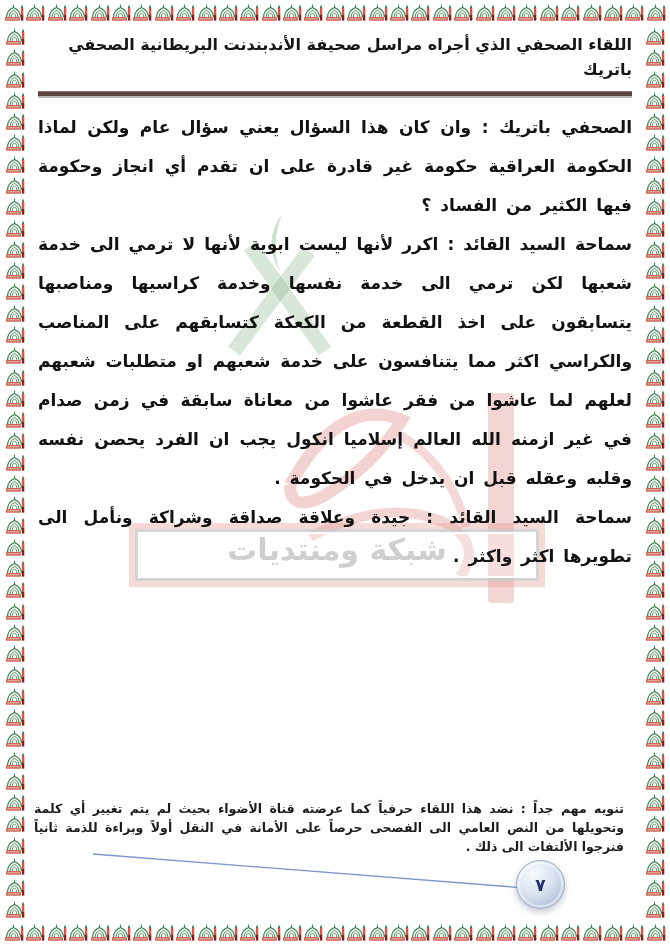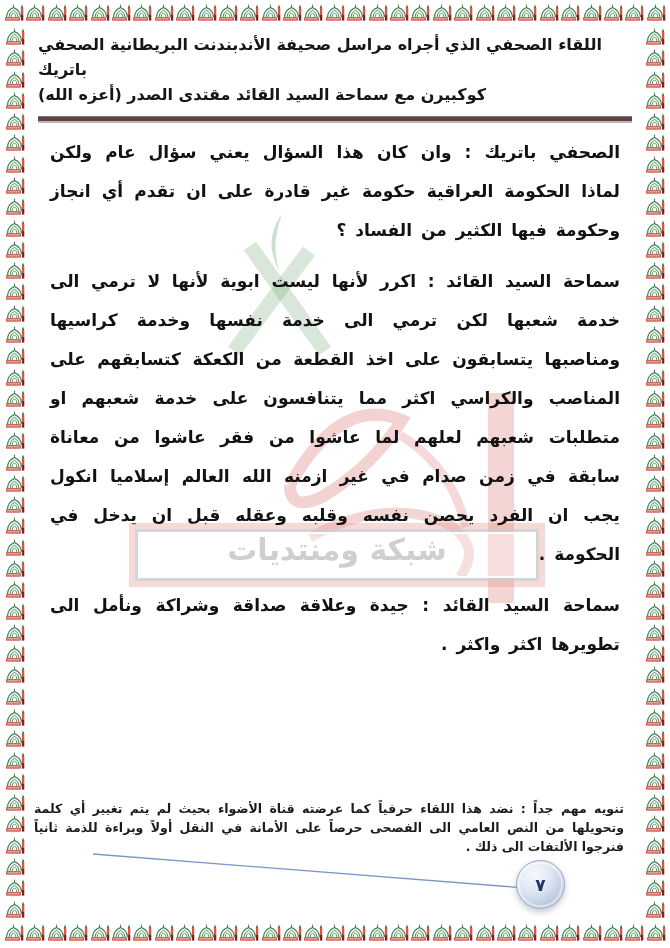--- a/index.html
+++ b/index.html
@@ -23,28 +23,28 @@
     box-shadow:0 0 0 6px rgba(228,148,142,.35), inset 0 0 0 2px rgba(255,255,255,.9);
     display:flex;align-items:flex-start;justify-content:center;
     background:rgba(255,255,255,.25);
   }
   .wm-box span{
     font-size:30px;font-weight:bold;color:rgba(168,168,168,.55);
     direction:rtl;letter-spacing:2px;
   }
   
   .content{position:absolute;left:38px;right:38px;top:32px;z-index:1;direction:rtl;}
-  .title{ text-align:left;font-weight:bold;color:#161616;font-size:16px;line-height:25px;}
+  .title{ text-align:right;font-weight:bold;color:#161616;font-size:16px;line-height:25px;}
   .rule{
     height:4px;background:#5d4342;border-top:1px solid #8a7170;
     box-shadow:0 2px 0 rgba(160,160,160,.75);
     margin:9px 0 2px 0;
   }
   .dialogue{margin-top:12px;color:#121212;font-weight:bold;font-size:17px;line-height:39px;text-align:justify;word-spacing:3px;}
-  .dialogue p{margin:12px;}
+  .dialogue p{margin:0;}
   
   .footnote{
     position:absolute;left:34px;right:46px;top:799px;z-index:1;direction:rtl;
     font-size:12.5px;font-weight:bold;color:#1c1c1c;line-height:19px;text-align:justify;
   }
   .blue-line{position:absolute;left:88px;top:845px;z-index:1;}
   .page-circle{
     position:absolute;left:516px;top:860px;width:47px;height:47px;border-radius:50%;z-index:2;
     background:radial-gradient(circle at 35% 28%, #f7fafd 0%, #dde6f2 40%, #b7c4dc 75%, #9fb0cf 100%);
     border:1px solid #93a5c4;
@@ -2122,21 +2122,20 @@
     <path d="M150 60 Q202 92 216 152" stroke="rgba(207,97,90,0.24)" stroke-width="9" fill="none"></path>
     <rect x="238" y="18" width="26" height="210" rx="4" fill="rgba(216,117,110,0.30)"></rect>
   </svg>
   <div class="wm wm-box">
     <span>شبكة ومنتديات</span>
   </div>
 
   <div class="content">
     <div class="title">
       <div>اللقاء الصحفي الذي أجراه مراسل صحيفة الأندبندنت البريطانية الصحفي باتريك</div>
-      <div>كوكبيرن مع سماحة السيد القائد مقتدى الصدر (أعزه الله)</div>
     </div>
     <div class="rule"></div>
     <div class="dialogue">
       <p>الصحفي باتريك : وان كان هذا السؤال يعني سؤال عام ولكن لماذا الحكومة العراقية حكومة غير قادرة على ان تقدم أي انجاز وحكومة فيها الكثير من الفساد ؟</p>
       <p>سماحة السيد القائد : اكرر لأنها ليست ابوية لأنها لا ترمي الى خدمة شعبها لكن ترمي الى خدمة نفسها وخدمة كراسيها ومناصبها يتسابقون على اخذ القطعة من الكعكة كتسابقهم على المناصب والكراسي اكثر مما يتنافسون على خدمة شعبهم او متطلبات شعبهم لعلهم لما عاشوا من فقر عاشوا من معاناة سابقة في زمن صدام في غير ازمنه الله العالم إسلاميا انكول يجب ان الفرد يحصن نفسه وقلبه وعقله قبل ان يدخل في الحكومة .</p>
       <p>سماحة السيد القائد : جيدة وعلاقة صداقة وشراكة ونأمل الى تطويرها اكثر واكثر .</p>
     </div>
   </div>
 
   <div class="footnote">تنويه مهم جداً : نضد هذا اللقاء حرفياً كما عرضته قناة الأضواء بحيث لم يتم تغيير أي كلمة وتحويلها من النص العامي الى الفصحى حرصاً على الأمانة في النقل أولاً وبراءة للذمة ثانياً فنرجوا الألتفات الى ذلك .</div>

